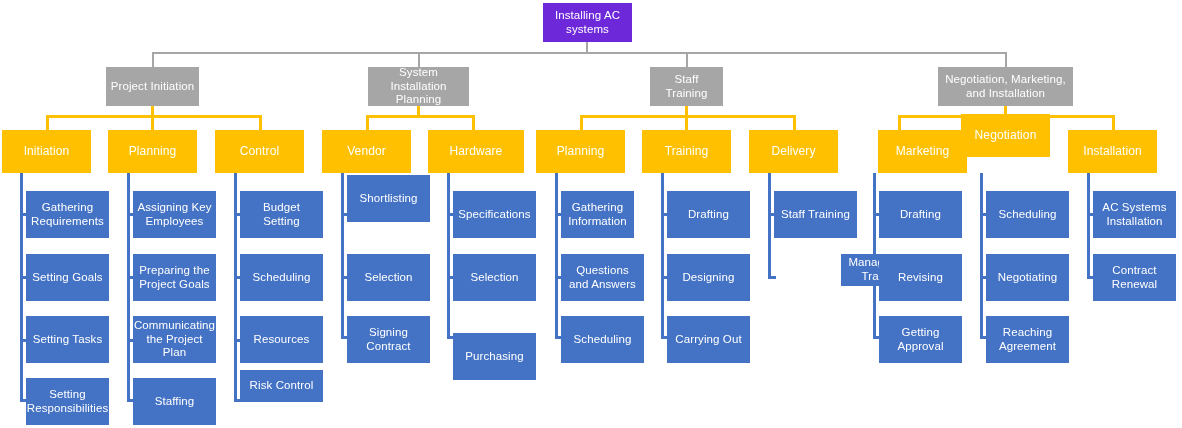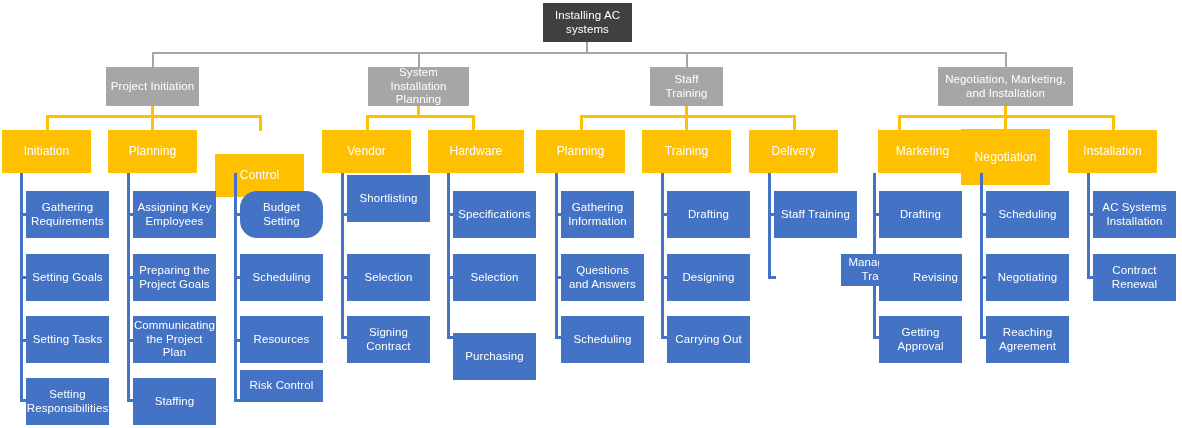--- a/index.html
+++ b/index.html
@@ -14,21 +14,21 @@
   .node{
     position:absolute;
     box-sizing:border-box;
     display:flex;align-items:center;justify-content:center;
     text-align:center;
     color:#ffffff;
     line-height:1.18;
     padding:2px 4px;
     letter-spacing:0.1px;
   }
-  .node.root{background:#404040;font-size:11.5px;}
+  .node.root{background:#6d28d9;font-size:11.5px;}
   .node.cat{background:#a6a6a6;font-size:11.5px;}
   .node.grp{background:#ffc000;font-size:12px;}
   .node.leaf{background:#4472c4;font-size:11.5px;}
 
   .line{position:absolute;}
   .v-gray{background:#a6a6a6;width:2px;}
   .h-gray{background:#a6a6a6;height:2px;}
   .v-yel{background:#ffc000;width:3px;}
   .h-yel{background:#ffc000;height:3px;}
   .v-blue{background:#4472c4;width:3px;}
@@ -87,42 +87,42 @@
   <div class="line v-yel" style="left:898px;top:115px;height:16px;"></div>
   <div class="line v-yel" style="left:1004px;top:115px;height:16px;"></div>
   <div class="line v-yel" style="left:1112px;top:115px;height:16px;"></div>
 
   <div class="node grp" style="left:2px;top:130px;width:89px;height:43px;">
     <span>Initiation</span>
   </div>
   <div class="node grp" style="left:108px;top:130px;width:89px;height:43px;">
     <span>Planning</span>
   </div>
-  <div class="node grp" style="left:215px;top:130px;width:89px;height:43px;margin-top:24px;">
+  <div class="node grp" style="left:215px;top:130px;width:89px;height:43px;">
     <span>Control</span>
   </div>
   <div class="node grp" style="left:322px;top:130px;width:89px;height:43px;">
     <span>Vendor</span>
   </div>
   <div class="node grp" style="left:428px;top:130px;width:96px;height:43px;">
     <span>Hardware</span>
   </div>
   <div class="node grp" style="left:536px;top:130px;width:89px;height:43px;">
     <span>Planning</span>
   </div>
   <div class="node grp" style="left:642px;top:130px;width:89px;height:43px;">
     <span>Training</span>
   </div>
   <div class="node grp" style="left:749px;top:130px;width:89px;height:43px;">
     <span>Delivery</span>
   </div>
   <div class="node grp" style="left:854px;top:130px;width:89px;height:43px;margin-left:24px;">
     <span>Marketing</span>
   </div>
-  <div class="node grp" style="left:961px;top:129px;width:89px;height:56px;">
+  <div class="node grp" style="left:961px;top:114px;width:89px;height:43px;">
     <span>Negotiation</span>
   </div>
   <div class="node grp" style="left:1068px;top:130px;width:89px;height:43px;">
     <span>Installation</span>
   </div>
 
   <div class="line v-blue" style="left:20px;top:173px;height:229px;"></div>
   <div class="line h-blue" style="left:20px;top:213px;width:8px;"></div>
   <div class="line h-blue" style="left:20px;top:276px;width:8px;"></div>
   <div class="line h-blue" style="left:20px;top:339px;width:8px;"></div>
@@ -197,21 +197,21 @@
   <div class="node leaf" style="left:133px;top:254px;width:83px;height:47px;">
     <span>Preparing the Project Goals</span>
     </div>
   <div class="node leaf" style="left:133px;top:316px;width:83px;height:47px;">
     <span>Communicating the Project Plan</span>
     </div>
   <div class="node leaf" style="left:133px;top:378px;width:83px;height:47px;">
     <span>Staffing</span>
     </div>
 
-  <div class="node leaf" style="left:240px;top:191px;width:83px;height:47px;border-radius:17px;">
+  <div class="node leaf" style="left:240px;top:191px;width:83px;height:47px;">
     <span>Budget Setting</span>
     </div>
   <div class="node leaf" style="left:240px;top:254px;width:83px;height:47px;">
     <span>Scheduling</span>
     </div>
   <div class="node leaf" style="left:240px;top:316px;width:83px;height:47px;">
     <span>Resources</span>
     </div>
   <div class="node leaf" style="left:240px;top:370px;width:83px;height:32px;">
     <span>Risk Control</span>
@@ -260,21 +260,21 @@
   <div class="node leaf" style="left:774px;top:191px;width:83px;height:47px;">
     <span>Staff Training</span>
     </div>
   <div class="node leaf" style="left:797px;top:254px;width:83px;height:32px;margin-left:44px;">
     <span>Management Training</span>
     </div>
 
   <div class="node leaf" style="left:879px;top:191px;width:83px;height:47px;">
     <span>Drafting</span>
     </div>
-  <div class="node leaf" style="left:879px;top:254px;width:83px;height:47px;justify-content:flex-end;">
+  <div class="node leaf" style="left:879px;top:254px;width:83px;height:47px;">
     <span>Revising</span>
     </div>
   <div class="node leaf" style="left:879px;top:316px;width:83px;height:47px;">
     <span>Getting Approval</span>
     </div>
 
   <div class="node leaf" style="left:986px;top:191px;width:83px;height:47px;">
     <span>Scheduling</span>
     </div>
   <div class="node leaf" style="left:986px;top:254px;width:83px;height:47px;">

